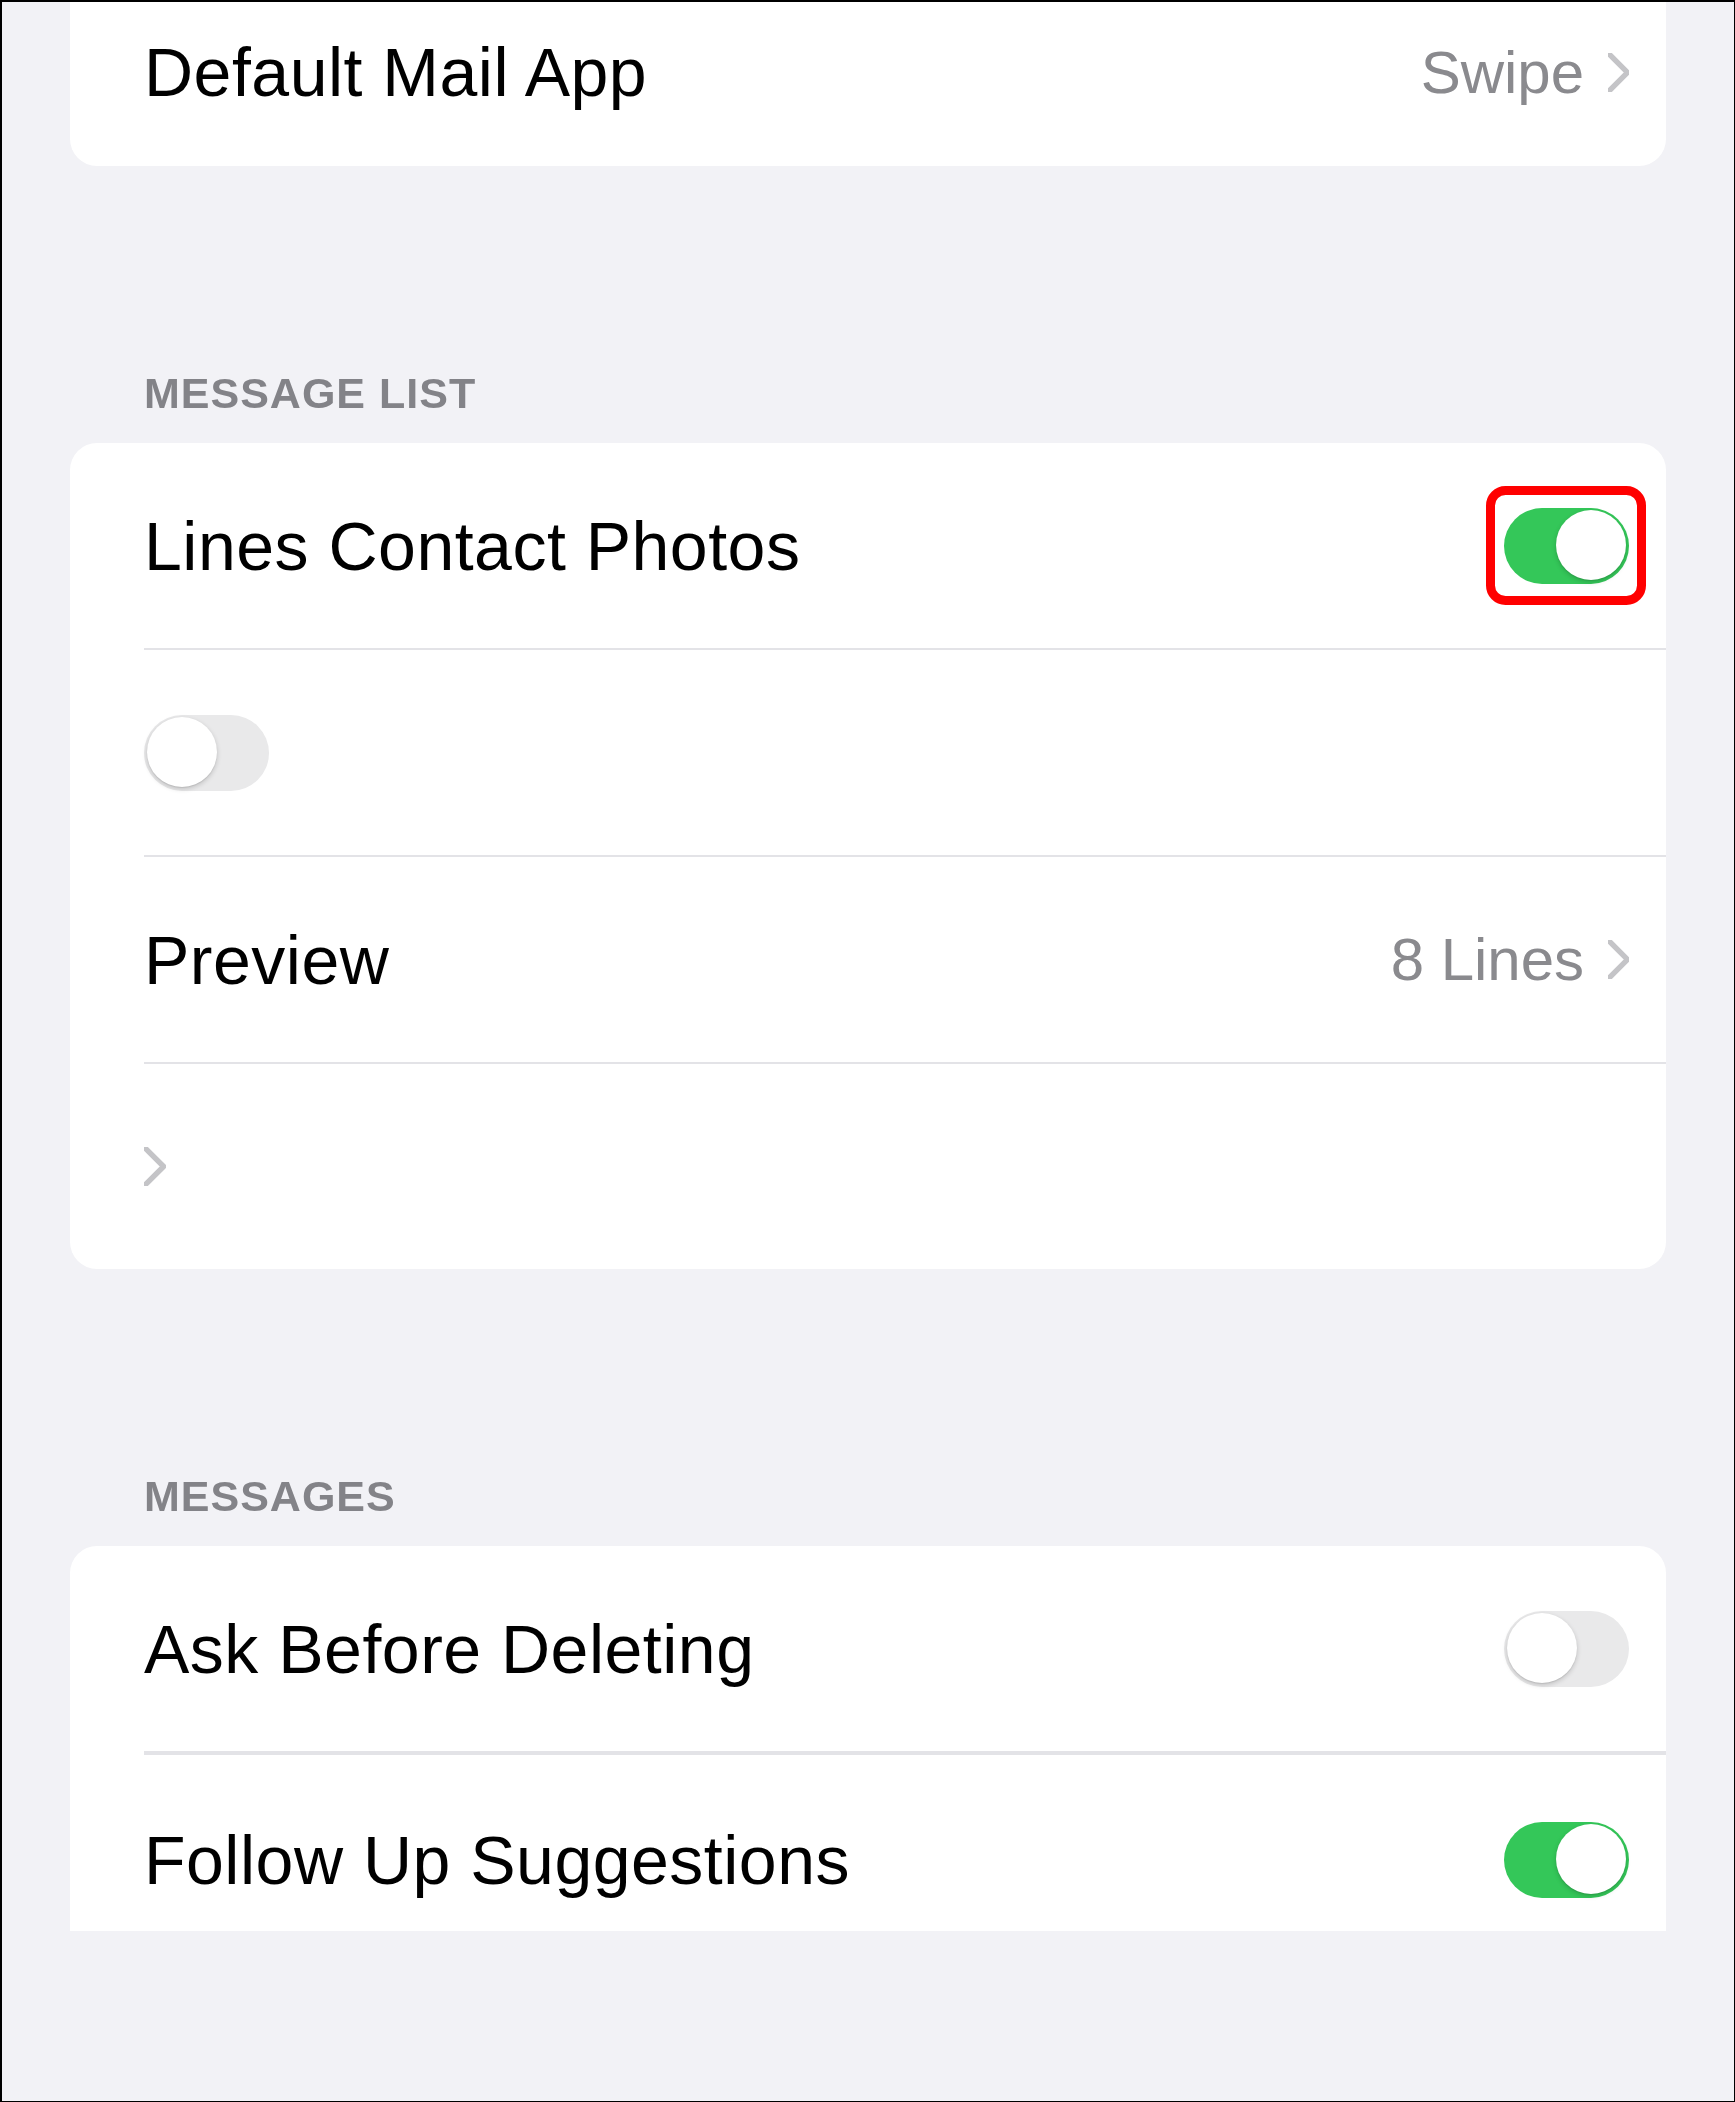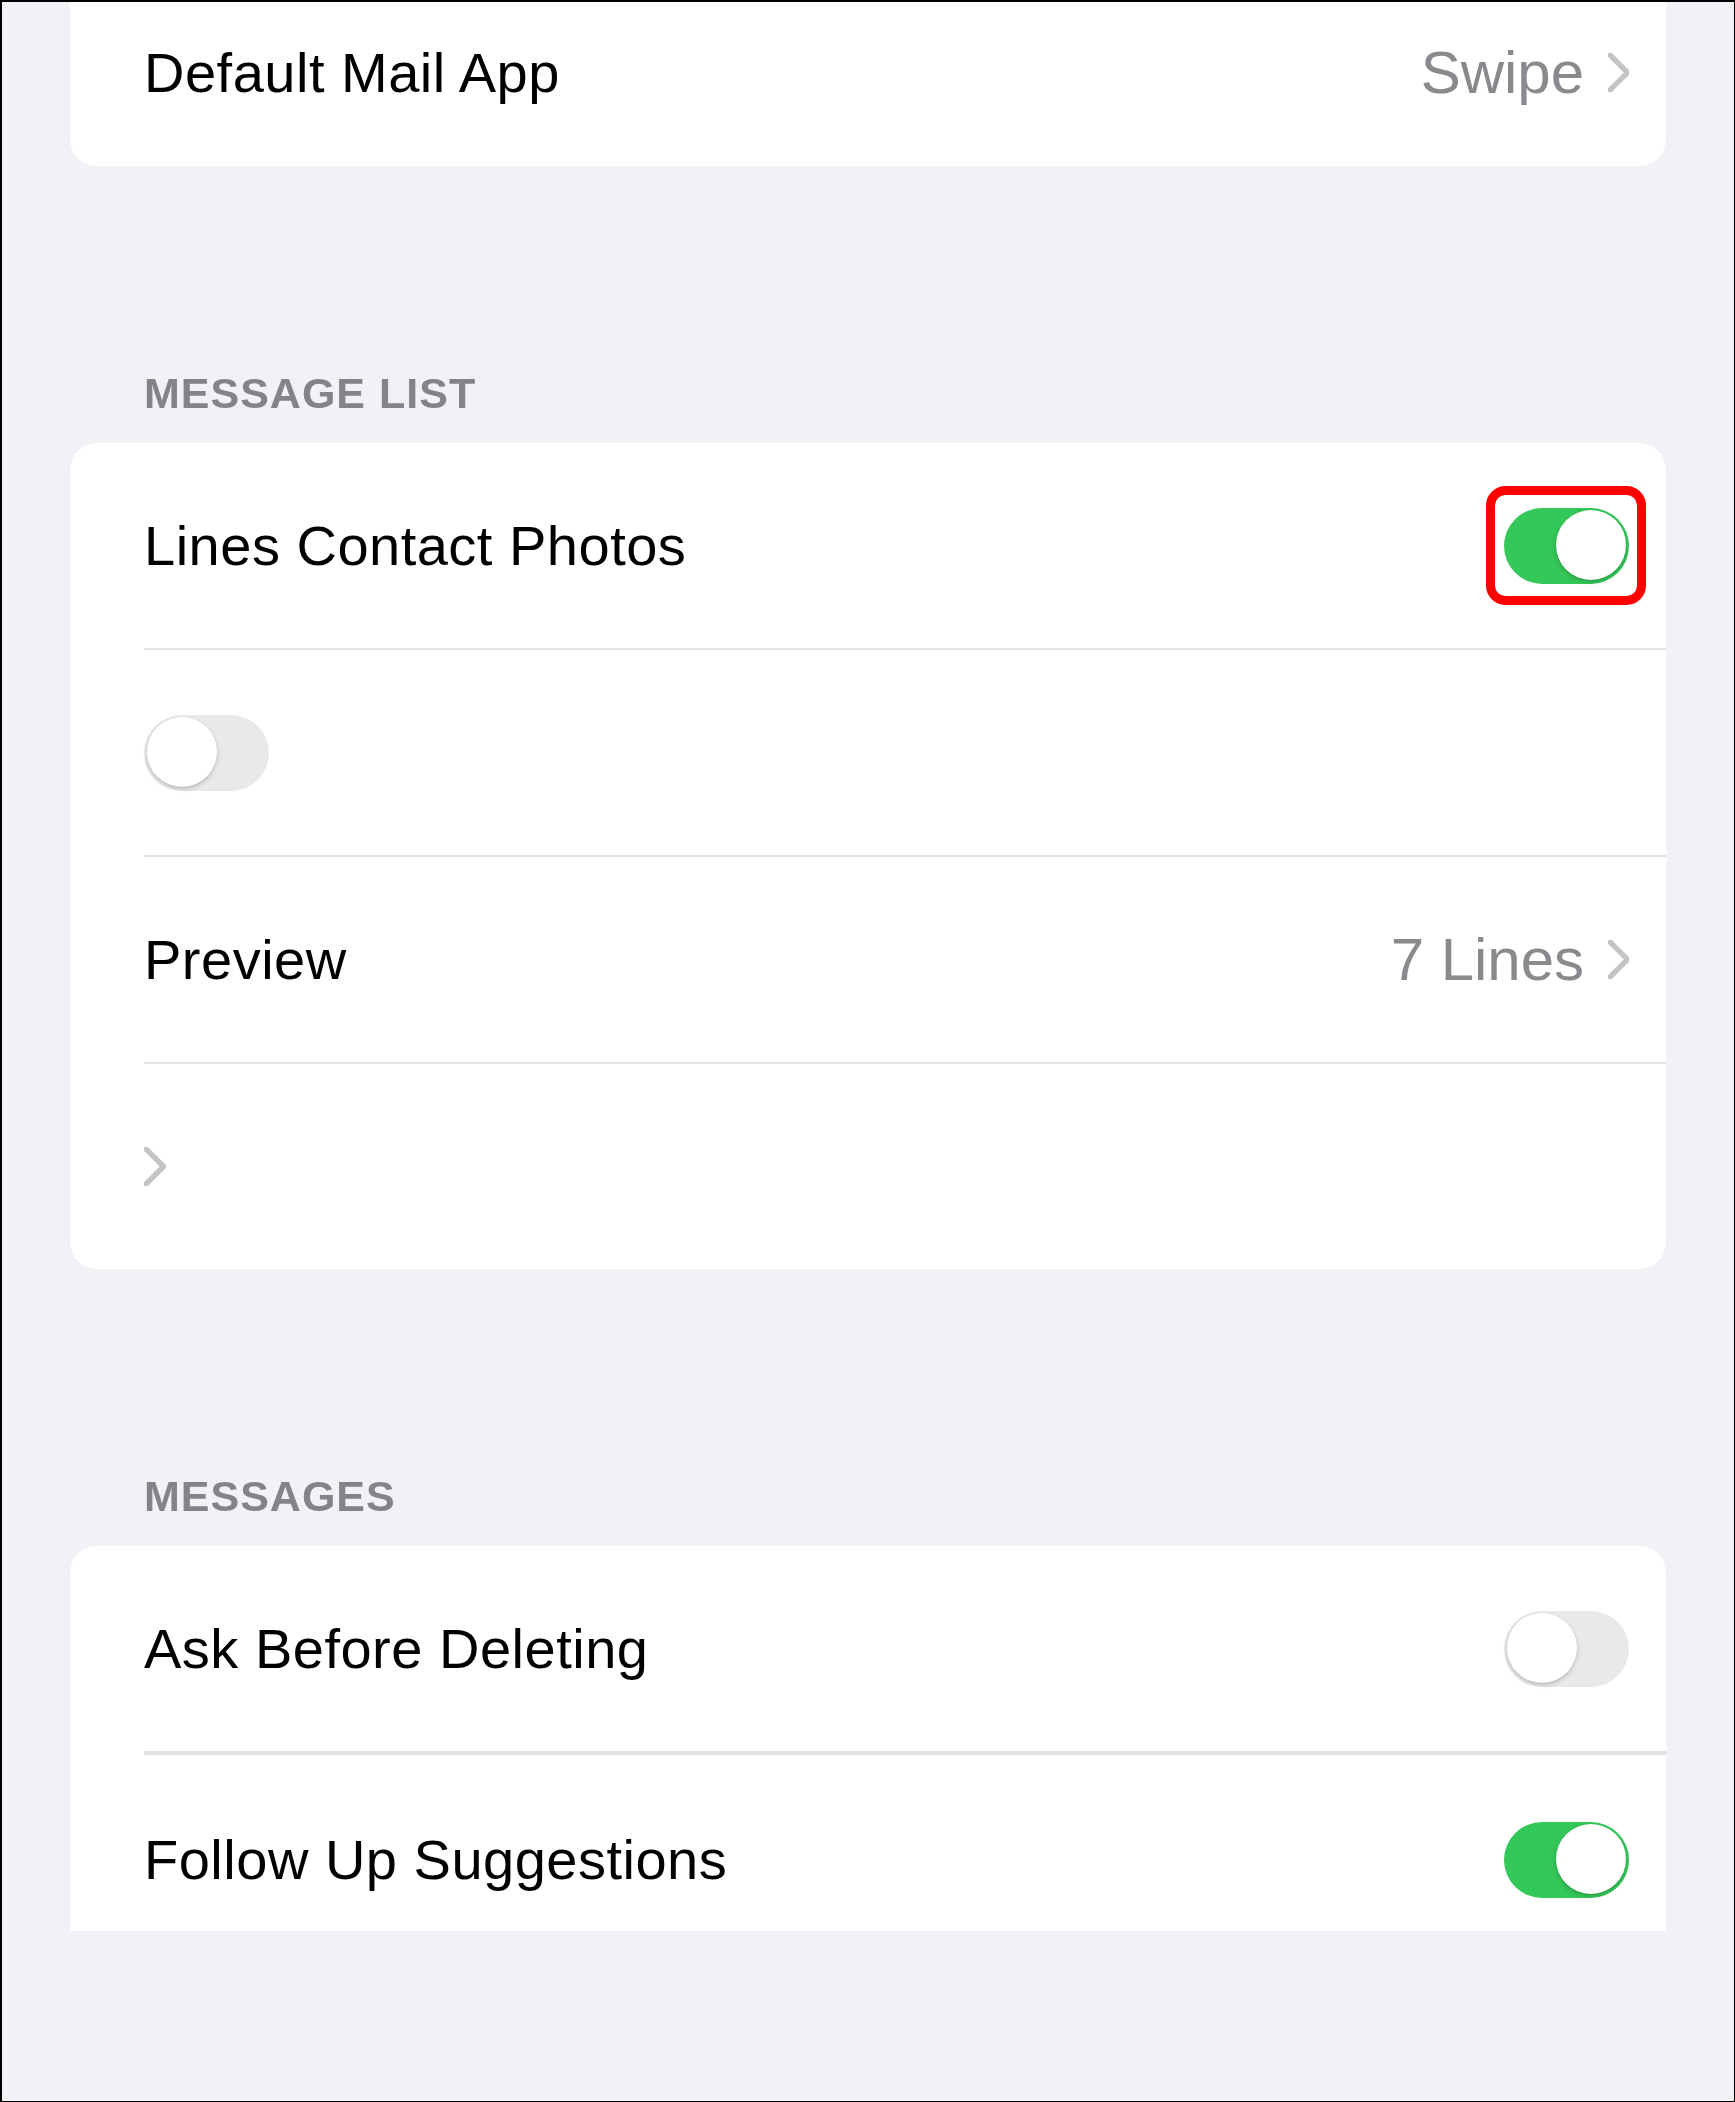--- a/index.html
+++ b/index.html
@@ -39,21 +39,21 @@
       justify-content: space-between;
       padding: 43px 37px 43px 74px;
       min-height: 205px;
       position: relative;
     }
     .row-sep {
       border-bottom: 2px solid #e3e3e7;
       margin-left: 74px;
     }
     .row-label {
-      font-size: 56px;
+      font-size: 68px;
       font-weight: 400;
       color: #000;
       letter-spacing: 0.5px;
     }
     .row-right {
       display: flex;
       align-items: center;
       gap: 23.4px;
     }
     .row-value {
@@ -163,21 +163,21 @@
         <div class="toggle toggle-off">
           <div class="toggle-knob"></div>
         </div>
       </div>
     </div>
     <div class="row-sep"></div>
 
     <div class="row">
       <div class="row-label">Preview</div>
       <div class="row-right">
-        <div class="row-value">7 Lines</div>
+        <div class="row-value">8 Lines</div>
         <div class="chevron">
           <svg viewBox="0 0 12 22" width="21.5" height="39">
               <polyline points="1,1 11,11 1,21" fill="none" stroke="#c4c4c7" stroke-width="3" stroke-linecap="round" stroke-linejoin="round"></polyline>
             </svg>
         </div>
       </div>
     </div>
     <div class="row-sep"></div>
 
     <div class="row">

